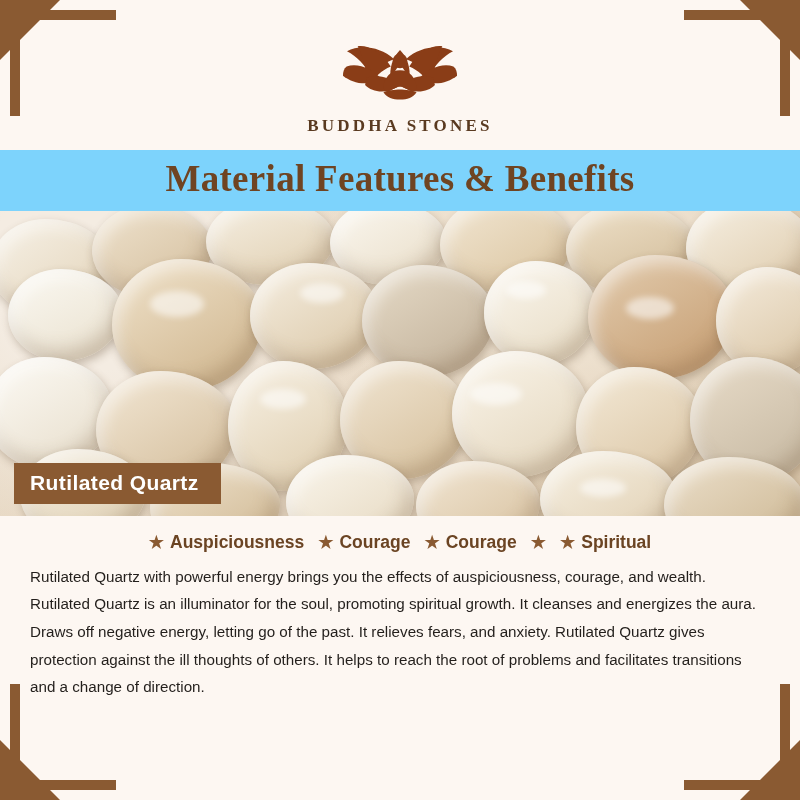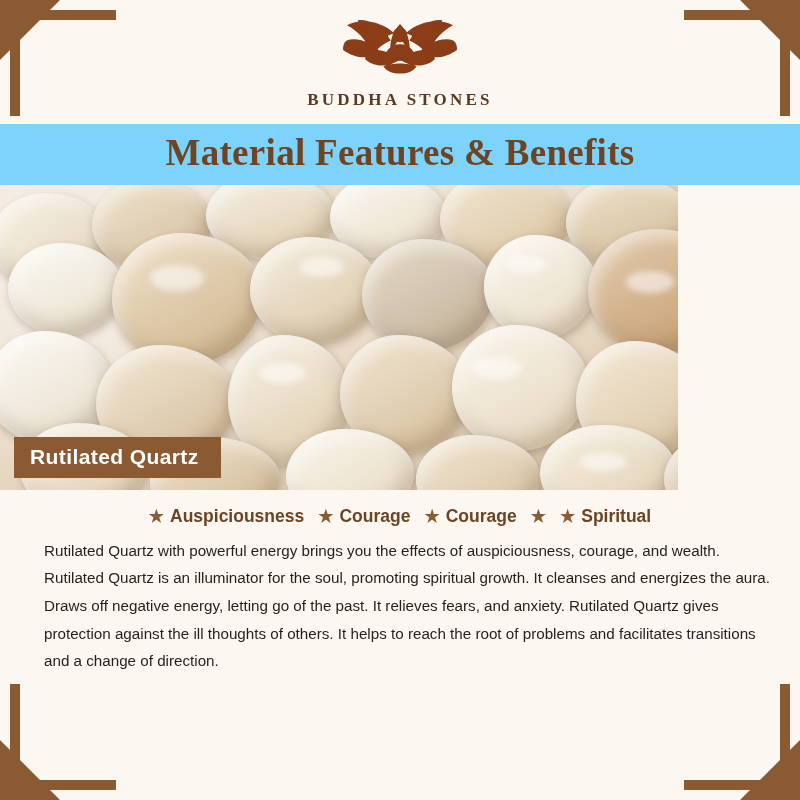--- a/index.html
+++ b/index.html
@@ -47,20 +47,21 @@
     pointer-events: none;
   }
   .cf-tl { top: 0; left: 0; clip-path: polygon(0 0, 100% 0, 0 100%); }
   .cf-tr { top: 0; right: 0; clip-path: polygon(100% 0, 100% 100%, 0 0); }
   .cf-bl { bottom: 0; left: 0; clip-path: polygon(0 0, 0 100%, 100% 100%); }
   .cf-br { bottom: 0; right: 0; clip-path: polygon(100% 0, 100% 100%, 0 100%); }
 
   
   .header {
     position: relative;
+    padding-top: 26px;
     text-align: center;
     z-index: 3;
   }
   .logo-wrap {
     display: flex;
     flex-direction: column;
     align-items: center;
     gap: 2px;
   }
   .logo-mark {
@@ -88,21 +89,21 @@
     font-size: 37px;
     font-weight: 700;
     color: #6f4422;
     letter-spacing: 0.3px;
     line-height: 1.1;
   }
 
   
   .photo {
     position: relative;
-    width: 678px;
+    width: 800px;
     height: 305px;
     overflow: hidden;
     background: #eab308;
   }
   .photo-canvas {
     position: absolute;
     inset: 0;
   }
   .stone {
     position: absolute;
@@ -150,21 +151,21 @@
     color: #6b4423;
     white-space: nowrap;
   }
   .star {
     color: #8a5a32;
     font-size: 17px;
     line-height: 1;
   }
 
   .body-text {
-    padding: 4px 30px 0 44px;
+    padding: 4px 30px 0 30px;
     font-size: 15.2px;
     line-height: 1.82;
     color: #231f1c;
     text-align: left;
   }
 
   .bottom-spacer { height: 40px; }
 </style>
 </head>
 <body>

